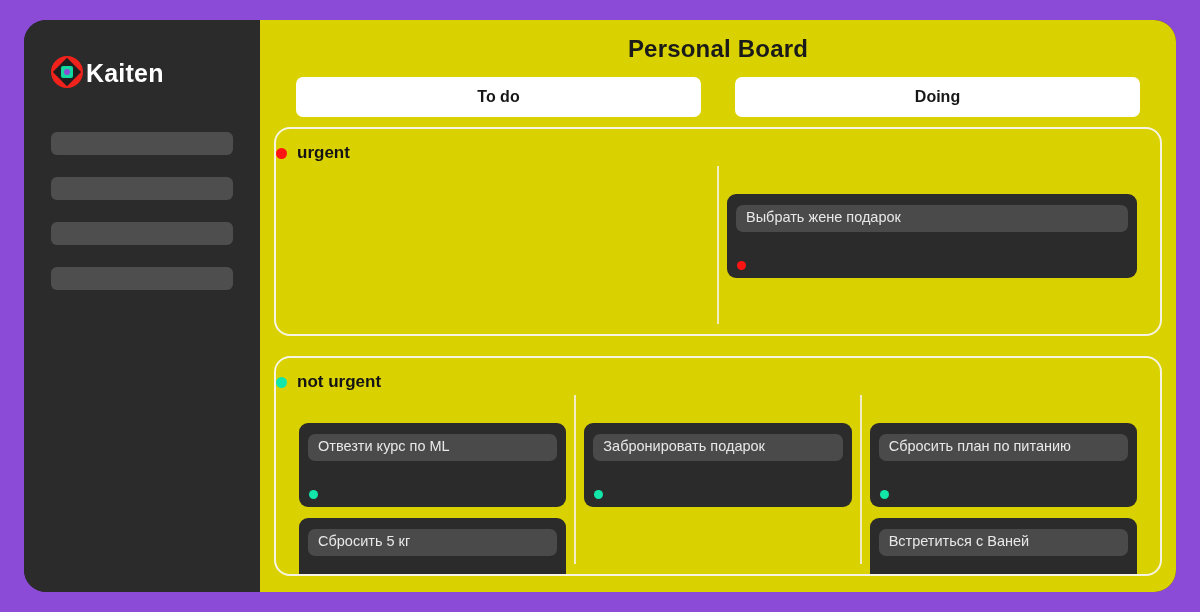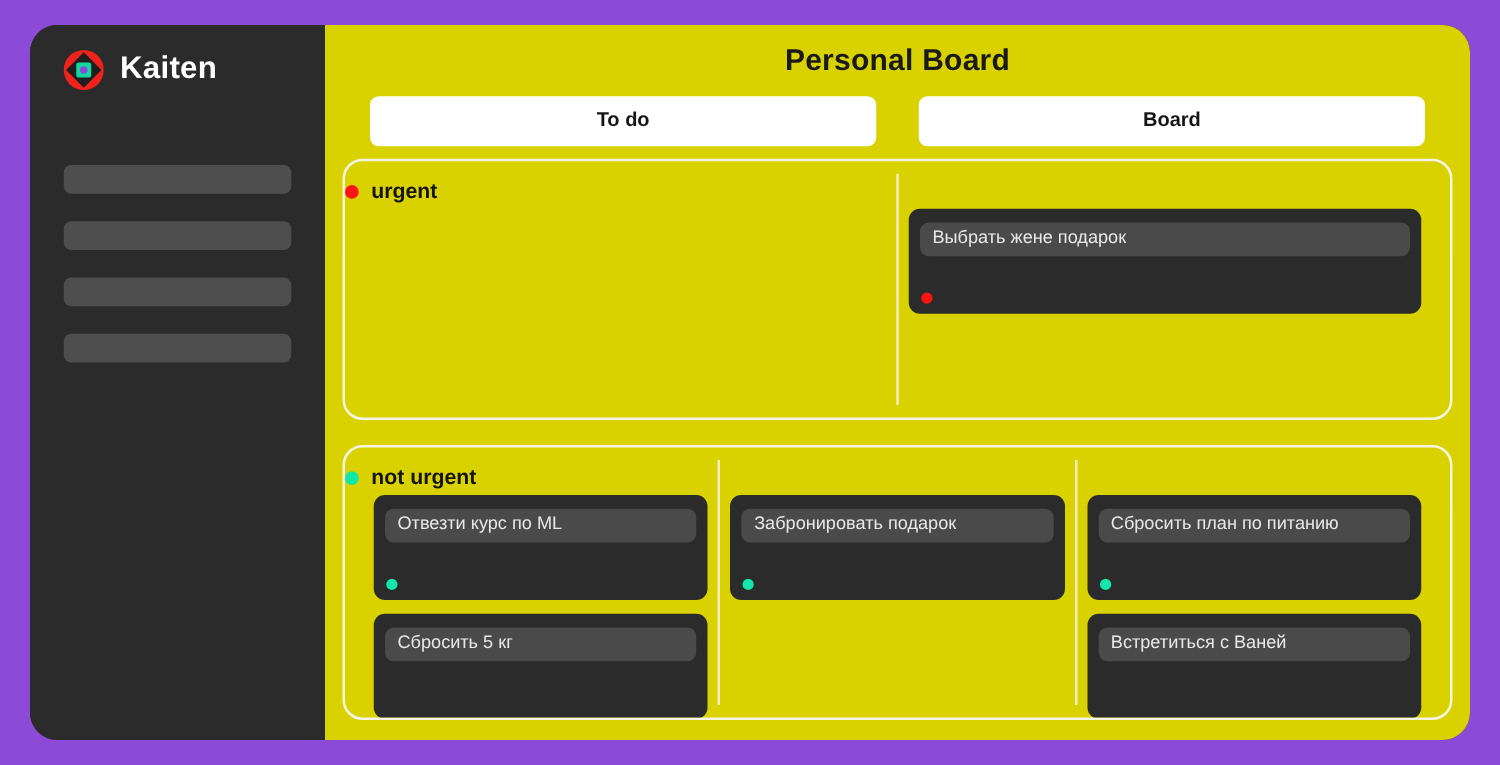--- a/index.html
+++ b/index.html
@@ -24,22 +24,22 @@
   
   #sidebar {
     width: 236px;
     flex: 0 0 236px;
     background: #2B2B2B;
     padding-top: 20px;
     position: relative;
   }
   #brand {
     display: flex;
-    align-items: flex-start;
-    gap: 13px;
+    align-items: flex-end;
+    gap: 3px;
     padding-left: 27px;
     height: 48px;
   }
   #logo-mark {
     width: 32px; height: 32px;
     position: relative;
     flex: 0 0 32px;
   }
   #logo-mark .ring {
     position: absolute; inset: 0;
@@ -162,20 +162,21 @@
     display: flex;
     padding: 0 14px;
   }
   .lane-col {
     flex: 1 1 0;
     position: relative;
     padding: 38px 9px 0 9px;
     display: flex;
     flex-direction: column;
     gap: 11px;
+    margin-top: 27px;
   }
   .lane-col + .lane-col::before {
     content: "";
     position: absolute;
     left: -1px; top: 10px; bottom: 10px;
     width: 2px;
     background: #F2EDC4;
   }
 
   .card {
@@ -229,21 +230,21 @@
       <div class="nav-bar"></div>
     </nav>
   </aside>
 
   <main id="board">
 
     <h1 id="board-title">Personal Board</h1>
 
     <div id="columns-header">
       <div class="col-head">To do</div>
-      <div class="col-head">Board</div>
+      <div class="col-head">Doing</div>
     </div>
 
     <section class="swimlane" id="lane-urgent">
       <div class="lane-cols">
 
         <div class="lane-col"></div>
 
         <div class="lane-col">
           <div class="card">
             <div class="card-title">Выбрать жене подарок</div>

